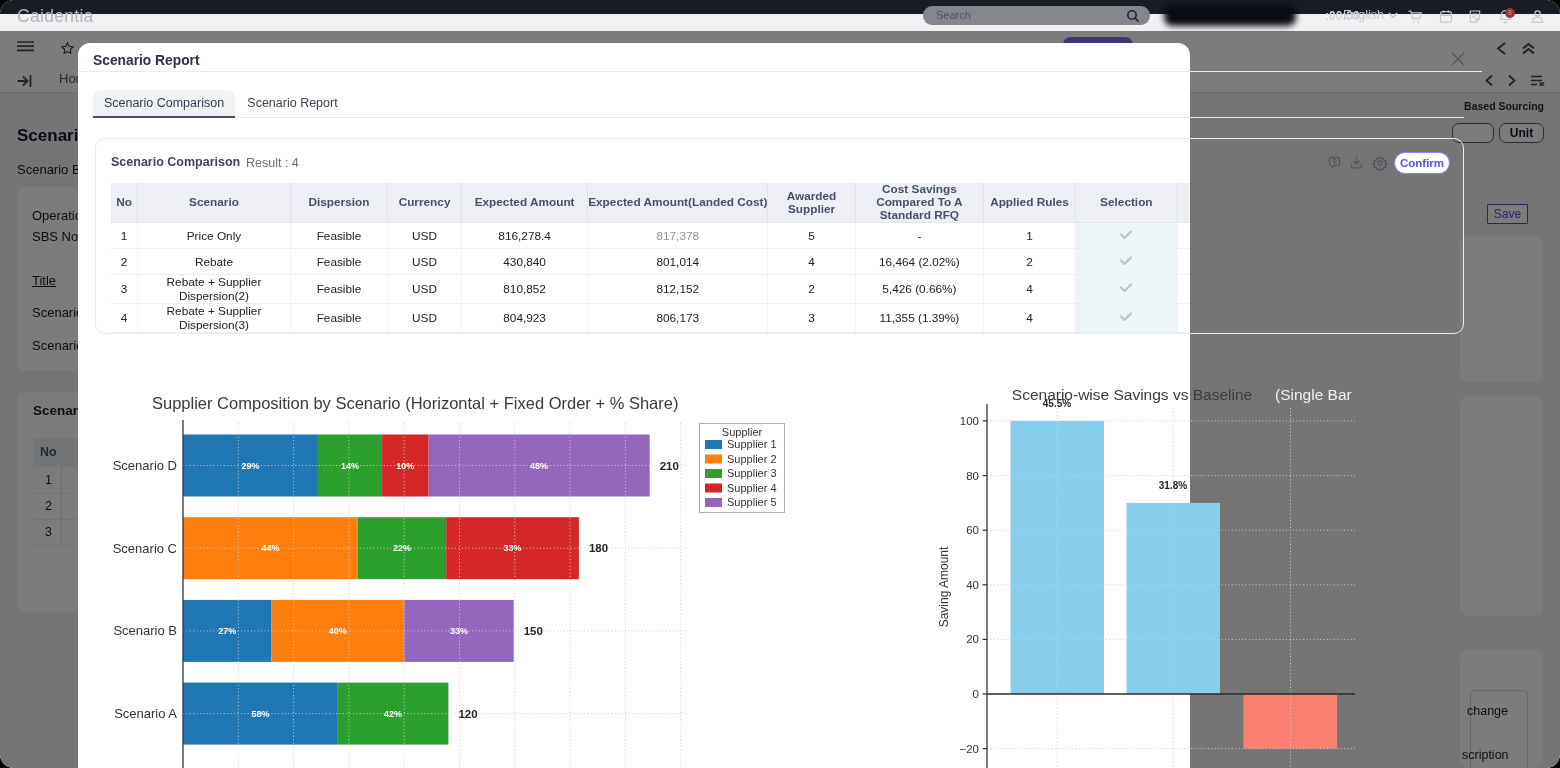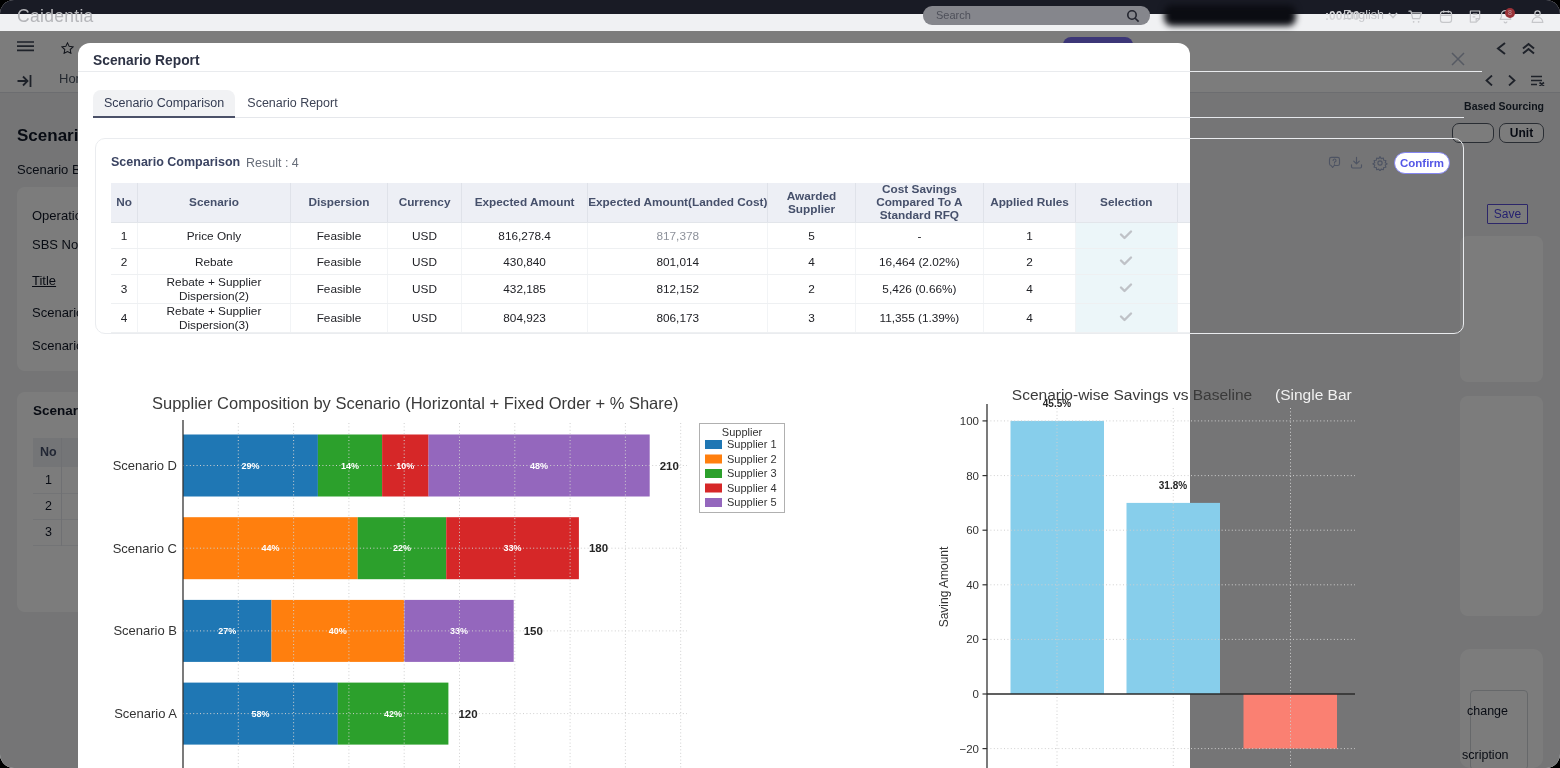--- a/index.html
+++ b/index.html
@@ -80,21 +80,21 @@
       <path d="M0.5 7 H10 M6 2.5 L10.5 7 L6 11.5 M13.5 1 V13" stroke="#3f4656" stroke-width="1.8" fill="none"></path>
     </svg>
     <div class="bgtxt" style="left:59px; top:40px; font-size:13px; color:#4b5563;">Home</div>
 
     <div class="abs" style="left:1063px; top:5.5px; width:70px; height:20px; background:#7b70f5; border-radius:8px;"></div>
 
     <div class="bgtxt" style="left:17px; top:95px; font-size:17px; font-weight:bold;">Scenario Overview</div>
     <div class="bgtxt" style="left:17px; top:131px; font-size:13px;">Scenario Basic Info</div>
     <div class="bgcard" style="left:17px; top:156px; width:380px; height:184px;"></div>
     <div class="bgtxt" style="left:32px; top:177px; font-size:13px;">Operation Unit</div>
-    <div class="bgtxt" style="left:32px; top:206px; font-size:13px;">SBS No</div>
+    <div class="bgtxt" style="left:32px; top:198px; font-size:13px;">SBS No</div>
     <div class="bgtxt" style="left:32px; top:242px; font-size:13px;text-decoration:underline;">Title</div>
     <div class="bgtxt" style="left:32px; top:274px; font-size:13px;">Scenario No</div>
     <div class="bgtxt" style="left:32px; top:307px; font-size:13px;">Scenario Title</div>
     <div class="bgcard" style="left:17px; top:361px; width:380px; height:220px;"></div>
     <div class="bgtxt" style="left:33px; top:372px; font-size:13.5px; font-weight:bold;">Scenario List</div>
     <div class="abs" style="left:33px; top:407px; width:340px; height:29px; background:#eef0f5;"></div>
     <div class="bgtxt" style="left:40px; top:414px; font-size:12.5px; color:#46506b; font-weight:600;">No</div>
     <div class="bgtxt" style="left:45px; top:442px; font-size:12.5px;">1</div>
     <div class="bgtxt" style="left:45px; top:468px; font-size:12.5px;">2</div>
     <div class="bgtxt" style="left:45px; top:494px; font-size:12.5px;">3</div>
@@ -253,21 +253,21 @@
             <td class="sel"><svg width="14" height="11">
                 <path class="ckm" d="M2 5.5 L5.5 9 L12 2.5"></path>
               </svg></td>
             <td></td>
           </tr>
       <tr>
             <td>3</td>
             <td>Rebate + Supplier Dispersion(2)</td>
             <td>Feasible</td>
             <td>USD</td>
-            <td>432,185</td>
+            <td>810,852</td>
             <td>812,152</td>
             <td>2</td>
             <td>5,426 (0.66%)</td>
             <td>4</td>
             <td class="sel"><svg width="14" height="11">
                 <path class="ckm" d="M2 5.5 L5.5 9 L12 2.5"></path>
               </svg></td>
             <td></td>
           </tr>
       <tr>

